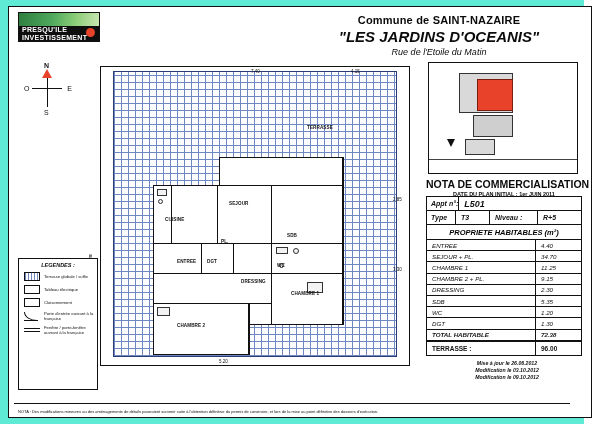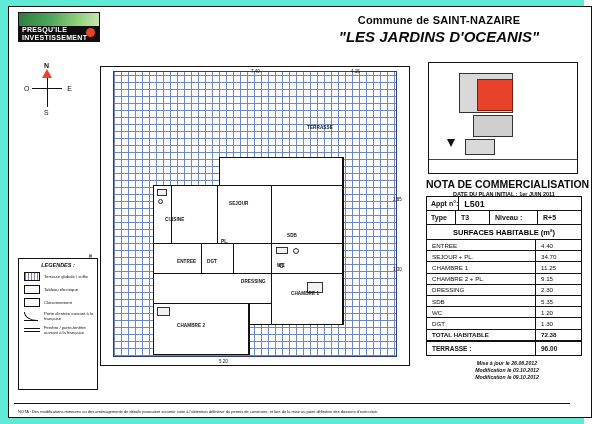--- a/index.html
+++ b/index.html
@@ -227,20 +227,21 @@
     font-size: 5.5px; font-weight: bold; color: #0b0b0b; margin-top: 1px;
   }
 
   
   .info {
     position: absolute;
     left: 426px; top: 196px;
     width: 156px;
     border: 1.2px solid #111;
     background: #fff;
+    font-style: italic;
   }
   .info .row {
     display: flex;
     border-bottom: 1px solid #111;
     height: 14px;
     align-items: center;
     font-size: 7px;
     font-weight: bold;
     color: #111;
   }
@@ -383,20 +384,21 @@
   <div class="logo">
     <div class="swoosh"></div>
     <div class="l1">PRESQU'ILE</div>
     <div class="l2">INVESTISSEMENT</div>
     <div class="dot"></div>
   </div>
 
   <div class="hdr">
     <div class="commune">Commune de SAINT-NAZAIRE</div>
     <div class="project">"LES JARDINS D'OCEANIS"</div>
+    <div class="street">Rue de l'Etoile du Matin</div>
   </div>
 
   <div class="compass">
     <div class="vline"></div>
     <div class="hline"></div>
     <div class="arrow"></div>
     <div class="n">N</div>
     <div class="s">S</div>
     <div class="e">E</div>
     <div class="o">O</div>
@@ -471,21 +473,21 @@
     <div class="row appt">
       <span class="k">Appt n°:</span>
       <span class="cell-sep v">L501</span>
     </div>
     <div class="row">
       <span class="k" style="width:28px">Type</span>
       <span class="cell-sep" style="flex:0 0 34px">T3</span>
       <span class="cell-sep" style="flex:0 0 48px">Niveau :</span>
       <span class="cell-sep">R+5</span>
     </div>
-    <div class="banner">SURFACES HABITABLE (m²)</div>
+    <div class="banner">PROPRIETE HABITABLES (m²)</div>
 
     <div class="srow">
       <span class="sk">ENTREE</span>
       <span class="sv">4.40</span>
     </div>
     <div class="srow">
       <span class="sk">SEJOUR + PL.</span>
       <span class="sv">34.70</span>
     </div>
     <div class="srow">

